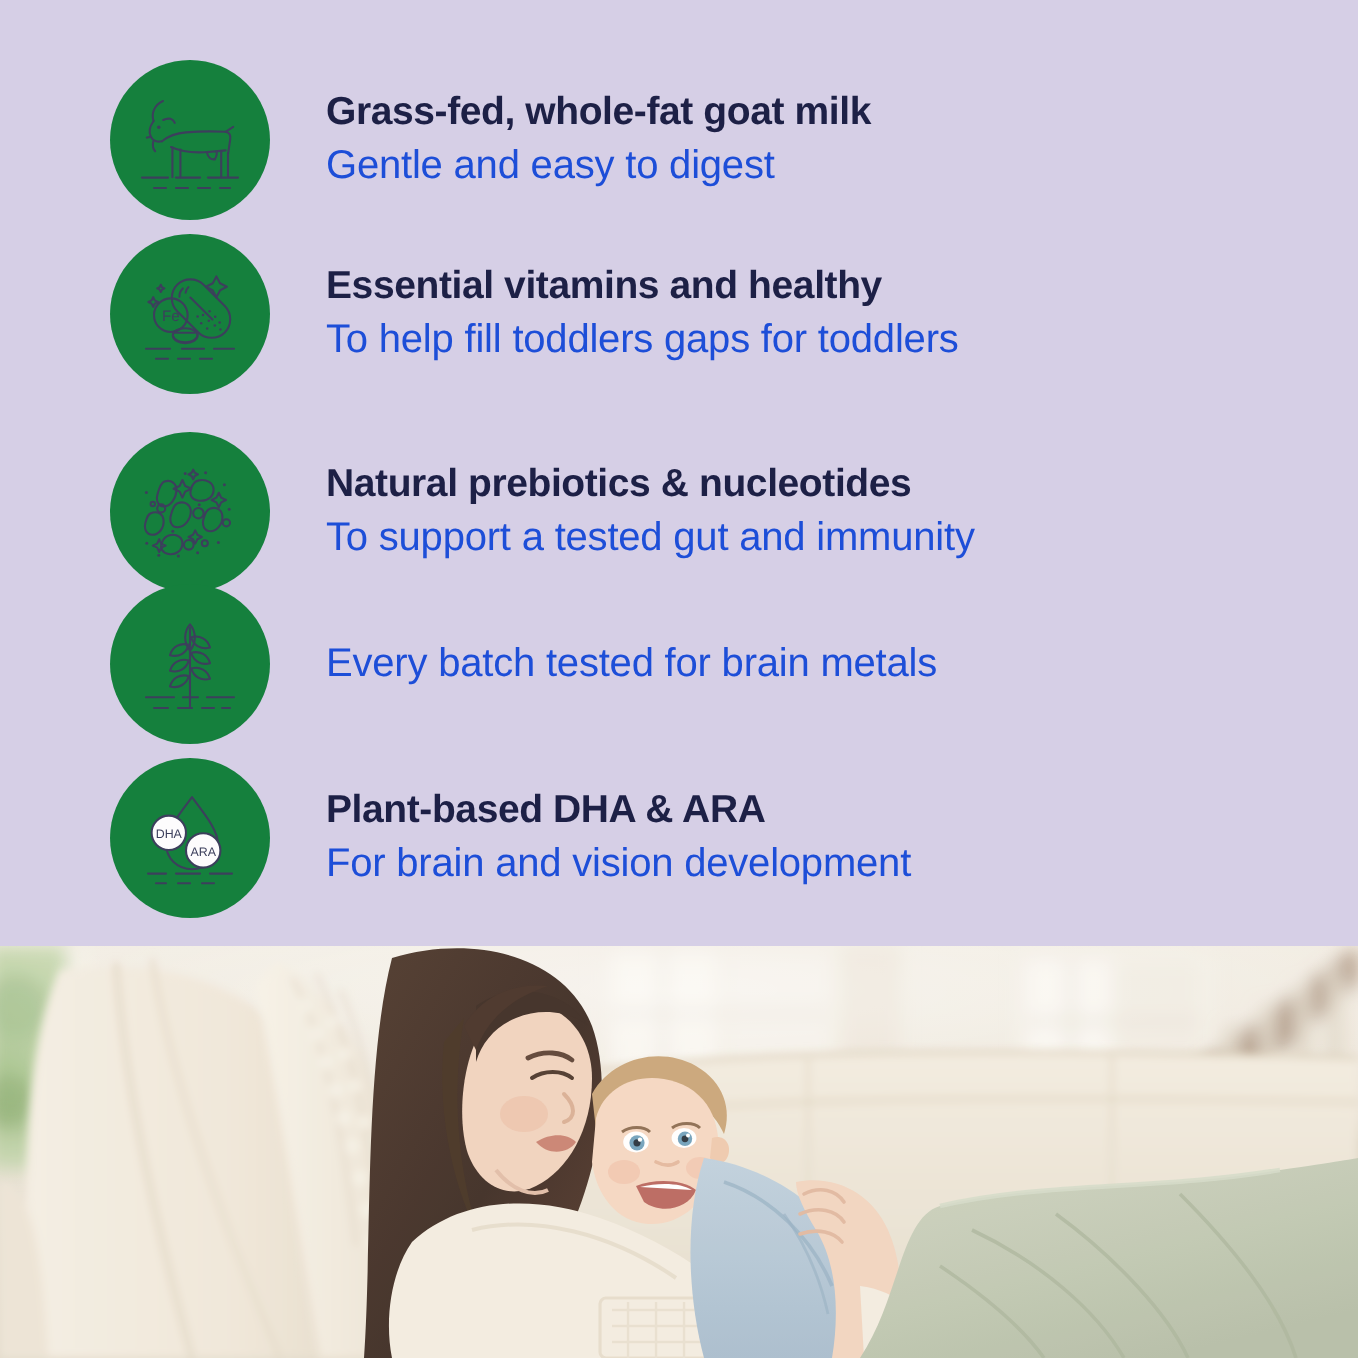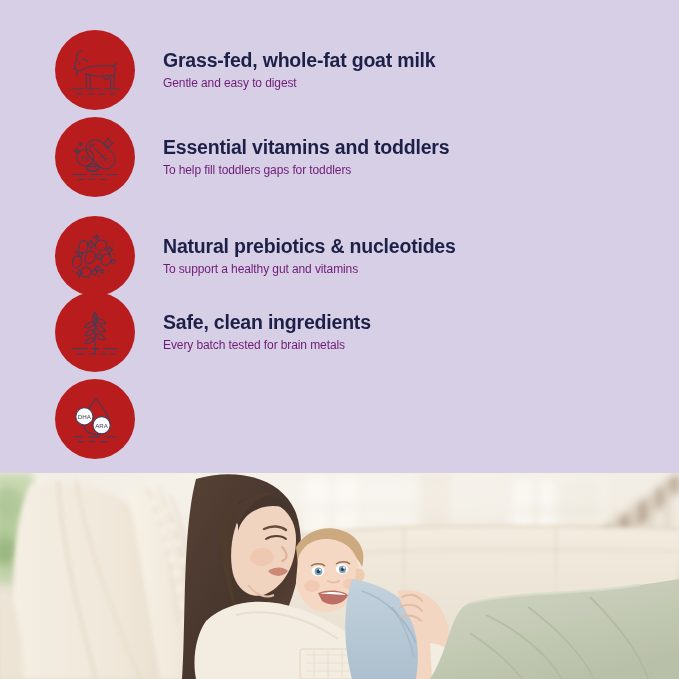--- a/index.html
+++ b/index.html
@@ -43,21 +43,21 @@
   .benefit-row.r1 { top: 117px; }
   .benefit-row.r2 { top: 216px; }
   .benefit-row.r3 { top: 292px; }
   .benefit-row.r4 { top: 379px; }
 
   .icon-circle {
     width: 80px;
     height: 80px;
     min-width: 80px;
     border-radius: 50%;
-    background: #b91c1c;
+    background: #15803d;
     display: flex;
     align-items: center;
     justify-content: center;
     overflow: hidden;
   }
   .icon-circle svg {
     display: block;
   }
 
   .benefit-text {
@@ -69,23 +69,23 @@
   }
   .benefit-title {
     font-size: 19.5px;
     font-weight: bold;
     color: #1d2046;
     letter-spacing: -0.2px;
     white-space: nowrap;
     margin-bottom: 7px;
   }
   .benefit-sub {
-    font-size: 12px;
+    font-size: 20px;
     font-weight: 400;
-    color: #701a75;
+    color: #1d4ed8;
     letter-spacing: -0.1px;
     white-space: nowrap;
   }
 
   
   .photo {
     position: absolute;
     left: 0;
     top: 473px;
     width: 679px;
@@ -192,21 +192,21 @@
             <path d="M18 57.4 L30 57.4"></path>
             <path d="M36 57.4 L47 57.4"></path>
             <path d="M52 57.4 L62 57.4"></path>
             <path d="M23 62.4 L29 62.4"></path>
             <path d="M34 62.4 L40 62.4"></path>
             <path d="M45 62.4 L51 62.4"></path>
           </g>
         </svg>
       </div>
       <div class="benefit-text">
-        <div class="benefit-title">Essential vitamins and toddlers</div>
+        <div class="benefit-title">Essential vitamins and healthy</div>
         <div class="benefit-sub">To help fill toddlers gaps for toddlers</div>
       </div>
     </div>
 
     <div class="benefit-row r2">
       <div class="icon-circle">
         <svg width="80" height="80" viewBox="0 0 80 80">
           <g fill="none" stroke="#3c3f5c" stroke-width="1.05" stroke-linecap="round" stroke-linejoin="round">
 
             <path d="M27.2 24.8 C30.6 23.6 33.4 25.8 33.2 29.4 C33 33.2 30.2 37 27.2 37.2 C24.2 37.4 22.8 34.6 23.8 31 C24.6 28 25.6 25.4 27.2 24.8 Z"></path>
@@ -241,21 +241,21 @@
               <circle cx="18.2" cy="30.2" r="0.75"></circle>
               <circle cx="31.4" cy="49.6" r="0.75"></circle>
               <circle cx="44.6" cy="36.4" r="0.75"></circle>
               <circle cx="34.2" cy="62.0" r="0.75"></circle>
             </g>
           </g>
         </svg>
       </div>
       <div class="benefit-text">
         <div class="benefit-title">Natural prebiotics &amp; nucleotides</div>
-        <div class="benefit-sub">To support a healthy gut and vitamins</div>
+        <div class="benefit-sub">To support a tested gut and immunity</div>
       </div>
     </div>
 
     <div class="benefit-row r3">
       <div class="icon-circle">
         <svg width="80" height="80" viewBox="0 0 80 80">
           <g fill="none" stroke="#3c3f5c" stroke-width="1.05" stroke-linecap="round" stroke-linejoin="round">
 
             <path d="M40 22 L40 62"></path>
 
@@ -273,21 +273,20 @@
             <path d="M36.5 56.6 L44 56.6"></path>
             <path d="M48.5 56.6 L62 56.6"></path>
             <path d="M22 62 L29 62"></path>
             <path d="M34 62 L41 62"></path>
             <path d="M46 62 L52 62"></path>
             <path d="M56 62 L60 62"></path>
           </g>
         </svg>
       </div>
       <div class="benefit-text">
-        <div class="benefit-title">Safe, clean ingredients</div>
         <div class="benefit-sub">Every batch tested for brain metals</div>
       </div>
     </div>
 
     <div class="benefit-row r4">
       <div class="icon-circle">
         <svg width="80" height="80" viewBox="0 0 80 80">
           <g fill="none" stroke="#3c3f5c" stroke-width="1.05" stroke-linecap="round" stroke-linejoin="round">
 
             <path d="M41 19.6 C47.6 28.4 54 36.2 54 43 C54 50.2 48.2 55.6 41 55.6 C33.8 55.6 28 50.2 28 43 C28 36.2 34.4 28.4 41 19.6 Z"></path>
@@ -299,20 +298,24 @@
             <text x="46.6" y="48.8" font-family="'Liberation Sans', sans-serif" font-size="6.2" fill="#3c3f5c" stroke="none" text-anchor="middle">ARA</text>
 
             <path d="M19 57.8 L28 57.8"></path>
             <path d="M33 57.8 L45 57.8"></path>
             <path d="M50 57.8 L61 57.8"></path>
             <path d="M23 62.6 L28 62.6"></path>
             <path d="M34 62.6 L40 62.6"></path>
             <path d="M46 62.6 L52 62.6"></path>
           </g>
         </svg>
+      </div>
+      <div class="benefit-text">
+        <div class="benefit-title">Plant-based DHA &amp; ARA</div>
+        <div class="benefit-sub">For brain and vision development</div>
       </div>
     </div>
 
   </div>
 
   <div class="photo">
     <svg class="photo-svg" viewBox="0 0 679 206" preserveAspectRatio="xMidYMid slice">
       <defs>
         <linearGradient id="wallG" x1="0" y1="0" x2="0" y2="1">
           <stop offset="0%" stop-color="#efe9de"></stop>

